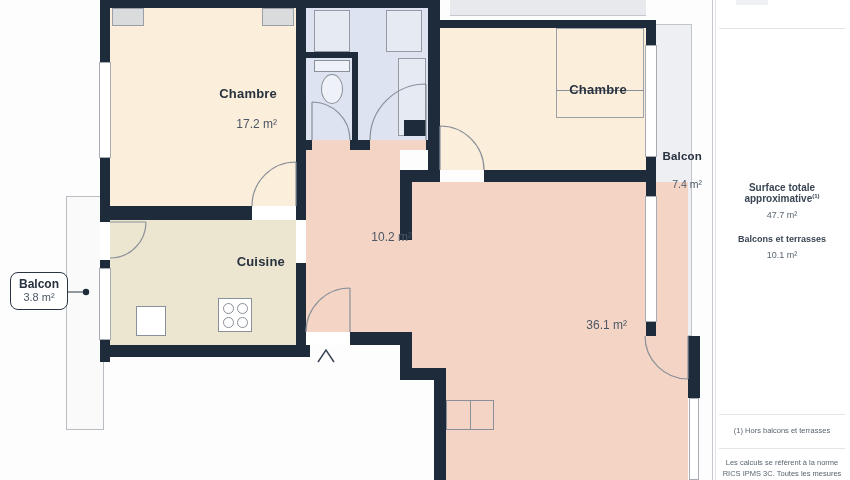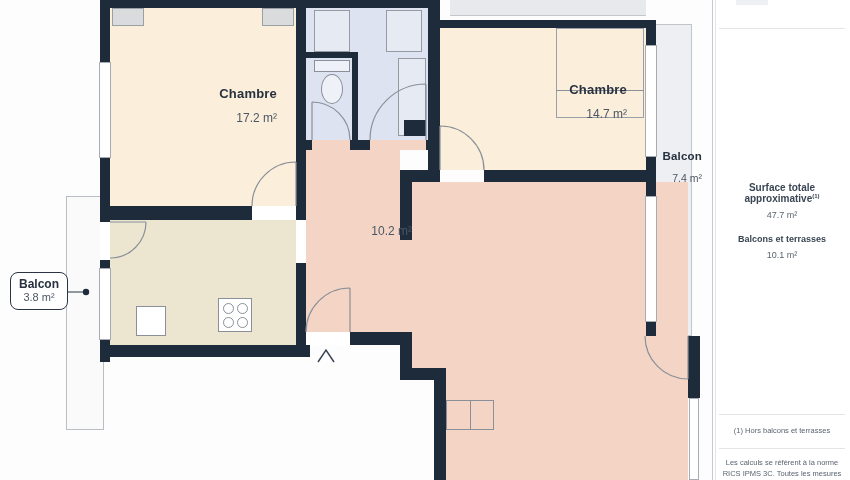--- a/index.html
+++ b/index.html
@@ -27,21 +27,21 @@
   .furn-line{z-index:5;background:#8a9099;}
   .closet{z-index:4;border:1px solid #9aa0a8;background:#d9dbdd;}
   .outline{z-index:4;border:1px solid #9aa0a8;background:transparent;}
   .burner{position:absolute;width:9px;height:9px;border:1px solid #8a9099;
           border-radius:50%;}
   .darkblock{background:#1d2b3a;z-index:4;}
   svg.overlay{position:absolute;left:0;top:0;z-index:5;}
   
   .room-label{z-index:6;text-align:right;color:#27313f;}
   .room-label .nm{font-weight:bold;font-size:13px;letter-spacing:.2px;}
-  .room-label .ar{font-size:12px;color:#4c5765;margin-top:10px;}
+  .room-label .ar{font-size:12px;color:#4c5765;margin-top:16px;}
   .room-label.small .nm{font-size:11.5px;}
   .room-label.small .ar{font-size:10.5px;}
   .callout{z-index:8;background:#fff;border:1.5px solid #2a3443;
            border-radius:8px;text-align:center;padding-top:4px;}
   .callout .nm{font-weight:bold;font-size:12px;color:#27313f;}
   .callout .ar{font-size:11px;color:#4c5765;}
   
   .watermark{z-index:7;display:flex;align-items:center;gap:8px;opacity:.9;}
   .watermark .wm-text{font-size:34px;font-weight:bold;color:#dca6c4;
                       letter-spacing:1px;}
@@ -159,28 +159,29 @@
     <line x1="68" y1="292" x2="86" y2="292" stroke="#4a5560" stroke-width="1.2"></line>
     <circle cx="86" cy="292" r="3.2" fill="#1d2b3a"></circle>
   </svg>
 
   <div class="abs room-label" style="left:117px;top:86px;width:160px">
     <div class="nm">Chambre</div>
     <div class="ar">17.2 m²</div>
   </div>
   <div class="abs room-label" style="left:467px;top:82px;width:160px">
     <div class="nm">Chambre</div>
-    <div class="ar">14.7 m²</div>
   </div>
   <div class="abs room-label" style="left:292px;top:214px;width:120px">
     <div class="ar">10.2 m²</div>
   </div>
   <div class="abs room-label" style="left:125px;top:254px;width:160px">
+    <div class="nm">Cuisine</div>
   </div>
   <div class="abs room-label" style="left:467px;top:302px;width:160px">
+    <div class="ar">36.1 m²</div>
   </div>
   <div class="abs room-label small" style="left:646px;top:150px;width:56px">
     <div class="nm">Balcon</div>
     <div class="ar">7.4 m²</div>
   </div>
 
   <div class="abs callout" style="left:10px;top:272px;width:58px;height:38px">
     <div class="nm">Balcon</div>
     <div class="ar">3.8 m²</div>
   </div>

